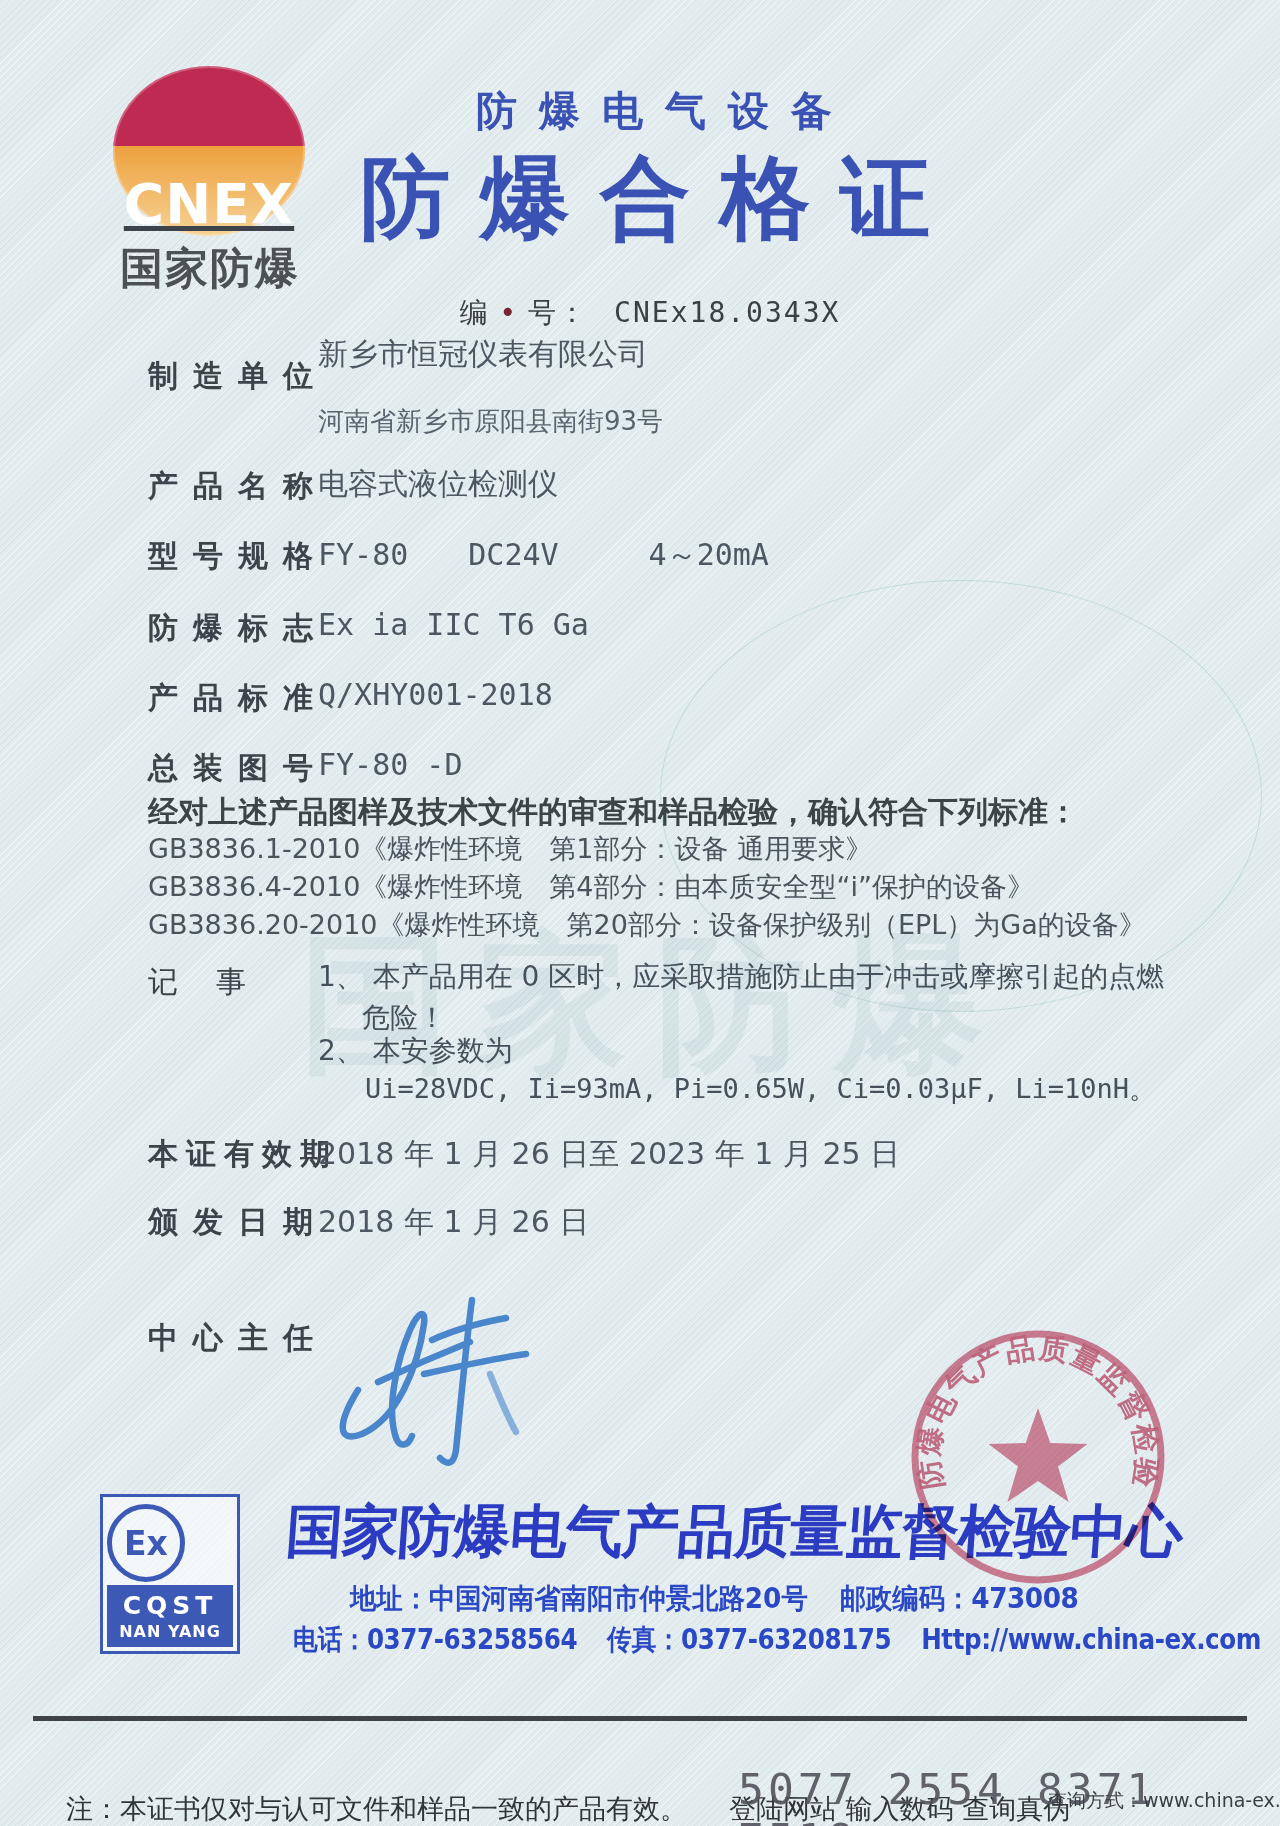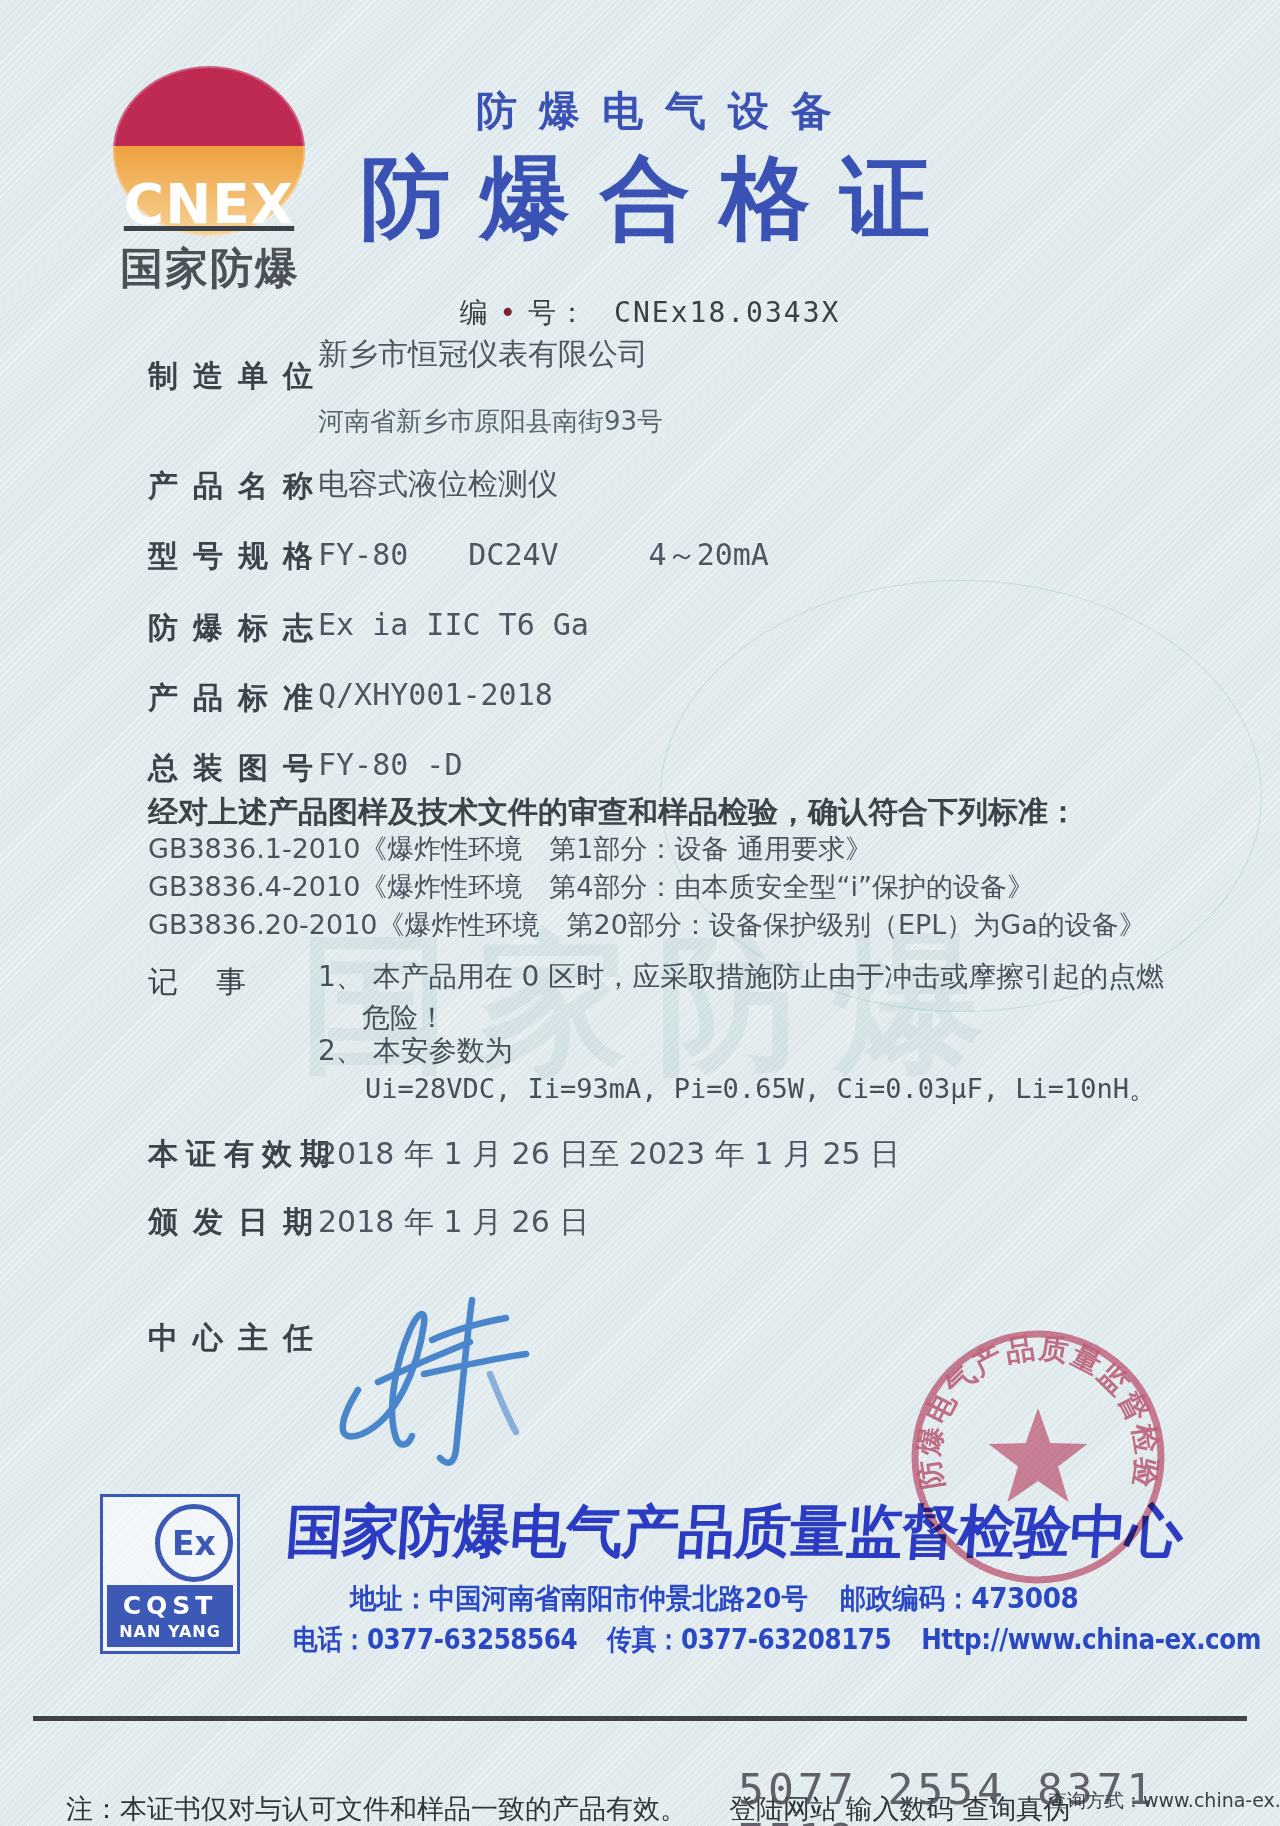--- a/index.html
+++ b/index.html
@@ -36,21 +36,21 @@
   .note-line{position:absolute;font-size:28px;color:#45505a;white-space:nowrap;}
   
   .sig{left:320px;top:1282px;width:235px;height:190px;z-index:4;}
   
   .stamp{left:903px;top:1320px;width:270px;height:270px;z-index:5;mix-blend-mode:multiply;opacity:.92;}
   
   .wm{left:300px;top:906px;font-size:150px;font-weight:700;color:#6d8f9c;opacity:.10;letter-spacing:28px;white-space:nowrap;z-index:0;}
   .guilloche{left:660px;top:580px;width:600px;height:430px;border:1px solid rgba(110,180,170,.28);border-radius:50%;z-index:0;}
   
   .badge{left:100px;top:1494px;width:140px;height:160px;border:3px solid #3d59b6;background:rgba(255,255,255,.55);box-sizing:border-box;padding:4px;display:flex;flex-direction:column;z-index:2;}
-  .badge-top{flex:0 0 84px;display:flex;align-items:center;justify-content:flex-end;}
+  .badge-top{flex:0 0 84px;display:flex;align-items:center;justify-content:flex-start;}
   .badge-circle{width:68px;height:68px;border:5px solid #3d59b6;border-radius:50%;display:flex;align-items:center;justify-content:center;}
   .badge-circle span{font-size:33px;font-weight:800;color:#3d59b6;}
   .badge-bottom{flex:1;background:#3d59b6;color:#fff;text-align:center;display:flex;flex-direction:column;justify-content:center;}
   .badge-bottom .l1{font-size:25px;font-weight:700;letter-spacing:5px;}
   .badge-bottom .l2{font-size:16px;font-weight:700;letter-spacing:1px;margin-top:2px;}
   .org-name{left:286px;top:1494px;width:920px;font-size:57px;font-weight:800;color:#2b3cc2;white-space:nowrap;transform:skewX(-4deg);letter-spacing:-1px;z-index:1;font-family:"DejaVu Serif","Liberation Serif",serif;}
   .org-line{position:absolute;font-weight:700;color:#2a48c4;white-space:nowrap;transform-origin:left center;}
   .org-addr{left:350px;top:1580px;font-size:28px;transform:scaleX(.94);}
   .org-tel{left:293px;top:1621px;font-size:28px;transform:scaleX(.88);}
   .org-line .gap{display:inline-block;width:34px;}

